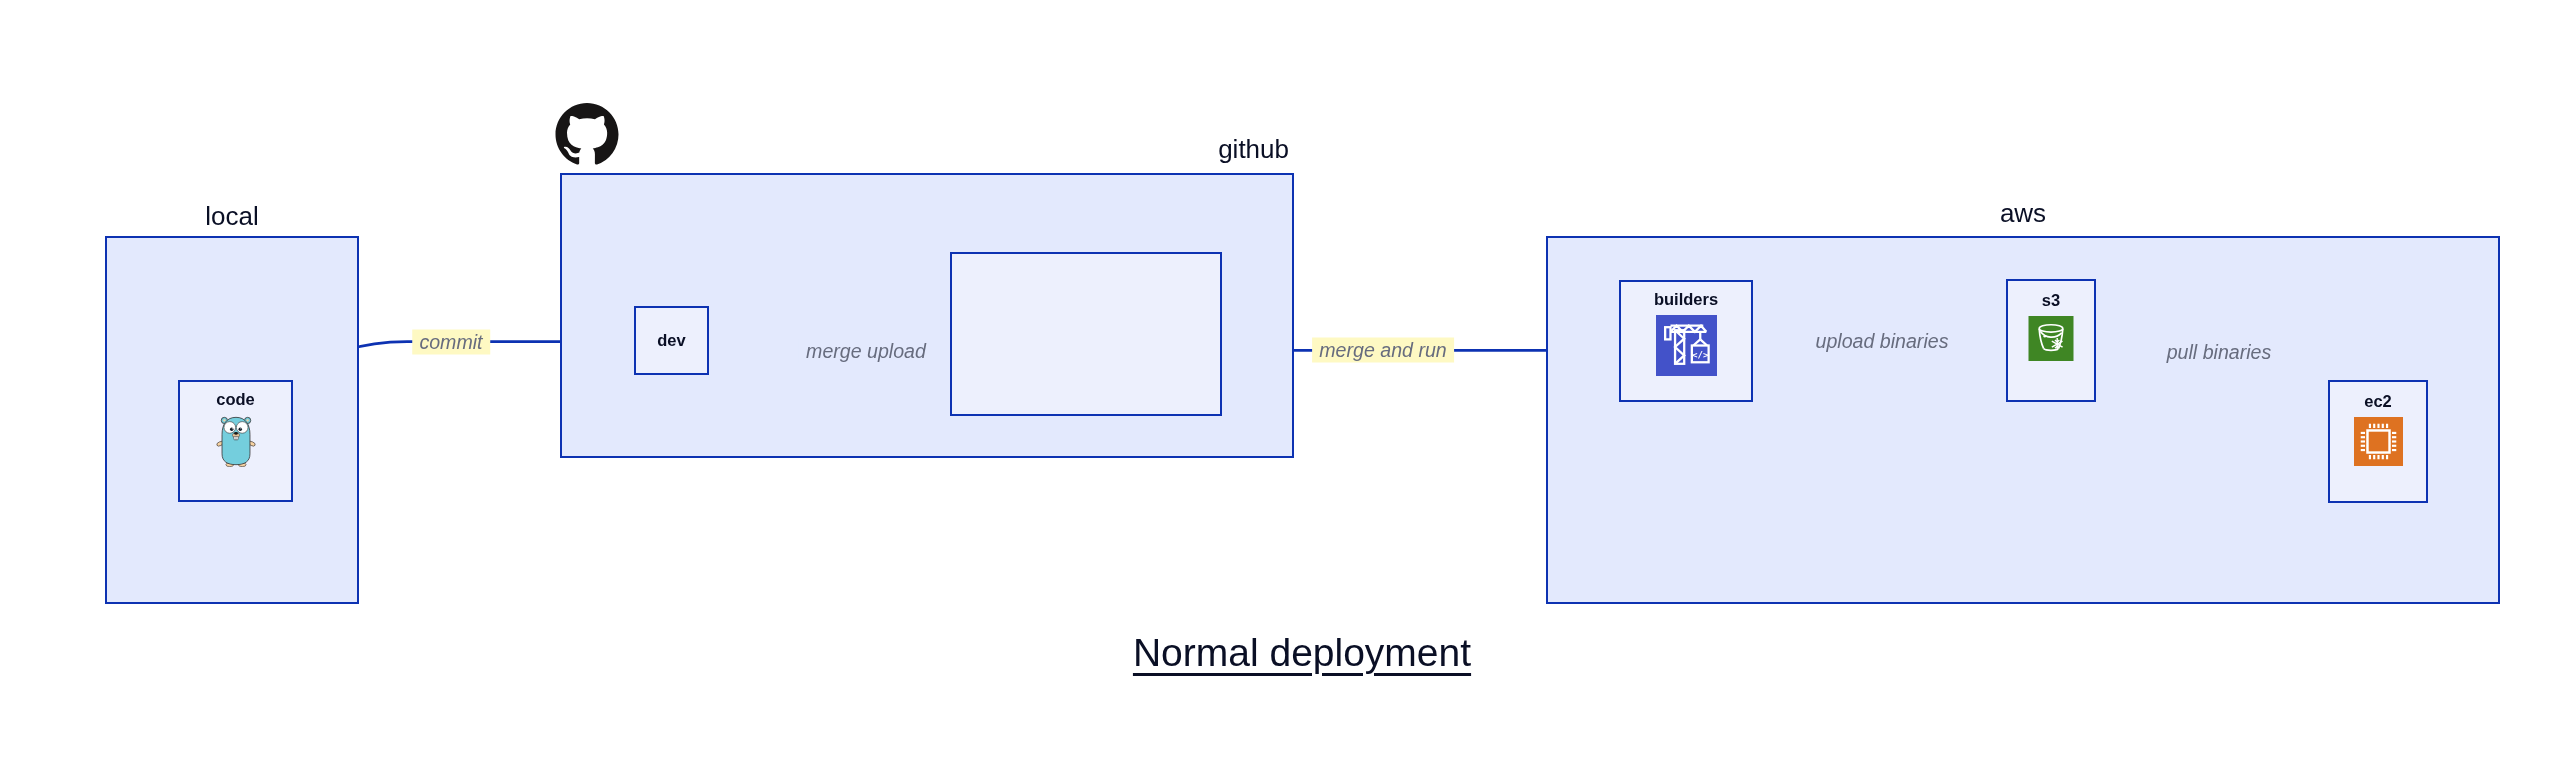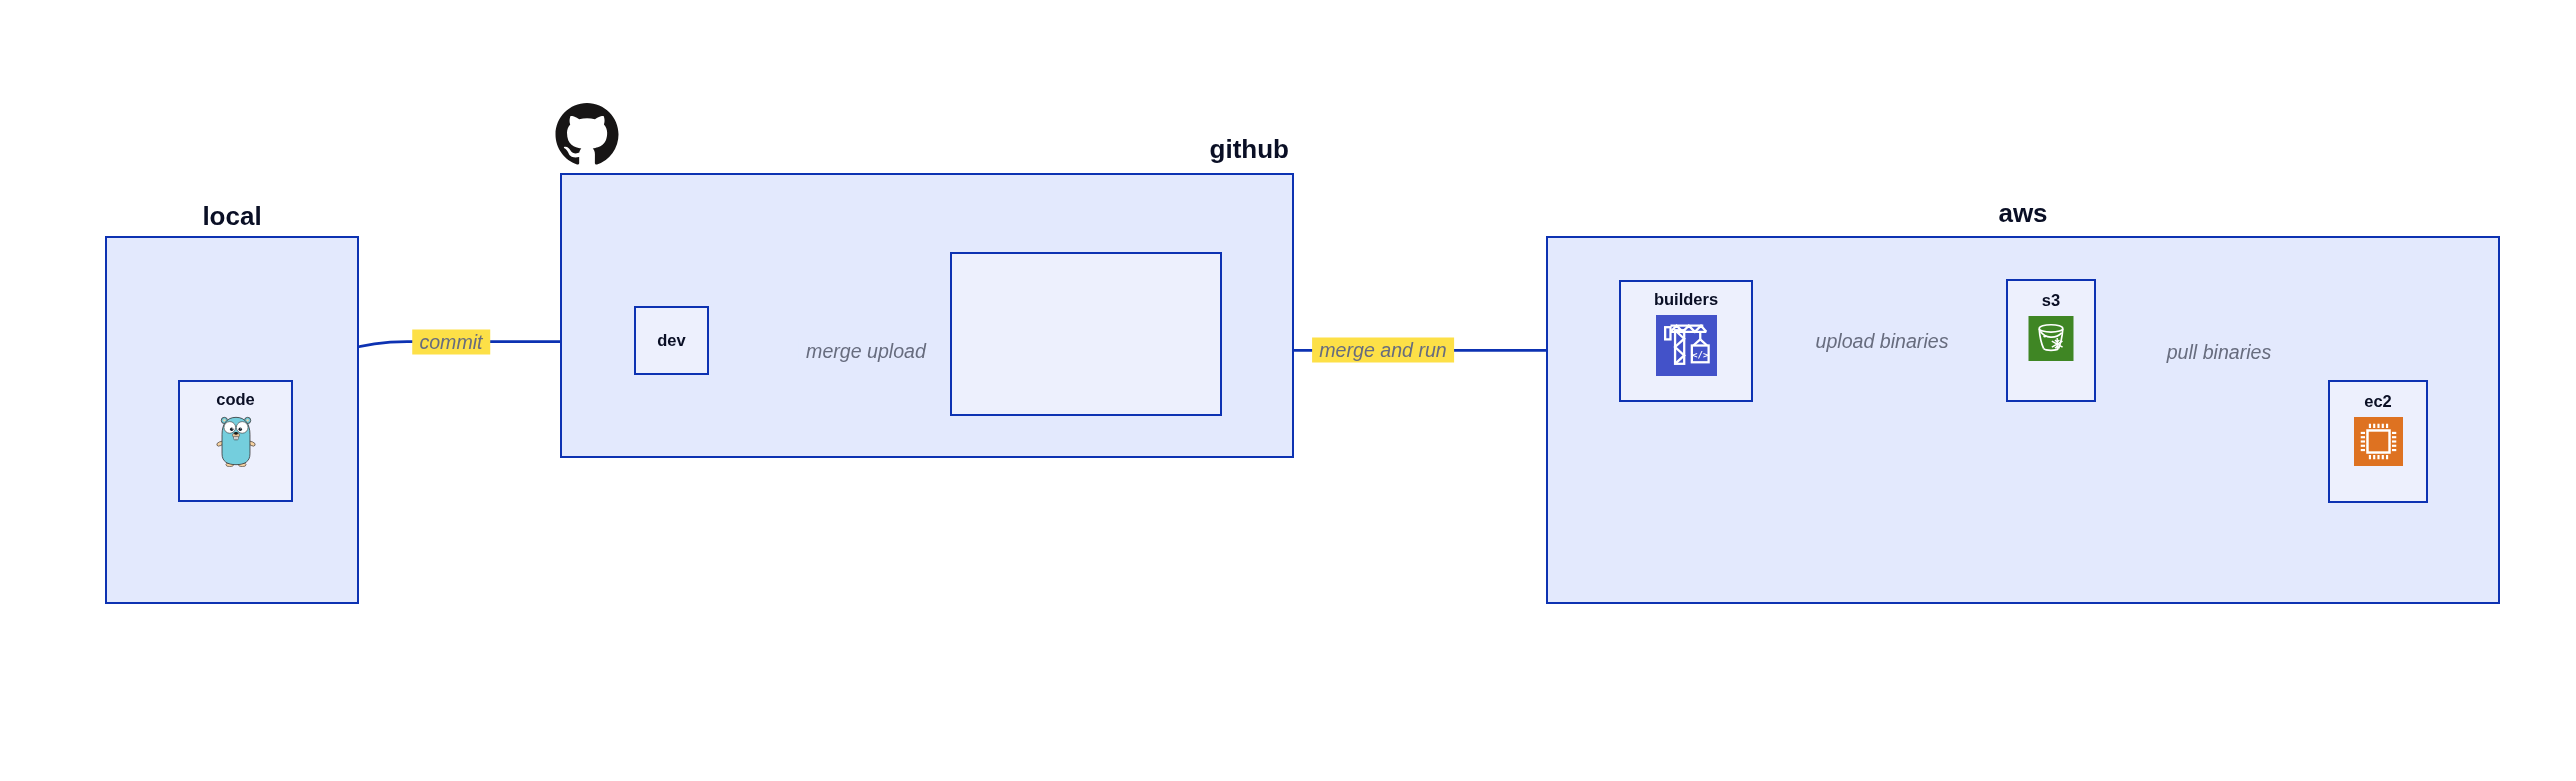--- a/index.html
+++ b/index.html
@@ -6,33 +6,33 @@
   #canvas{position:relative;width:2604px;height:781px;background:#ffffff;
           font-family:"Liberation Sans",sans-serif;overflow:hidden;}
 
   
   .box{position:absolute;box-sizing:border-box;border:2.6px solid #0D32B2;}
   .fill-l1{background:#E3E9FD;}
   .fill-l2{background:#EDF0FD;}
   .fill-l3{background:#F7F8FE;}
 
   .c-label{position:absolute;color:#0A0F25;font-size:26px;line-height:29px;
-           text-align:center;white-space:nowrap;font-weight:bold;}
+           text-align:center;white-space:nowrap;}
 
   
   .leaf{display:flex;flex-direction:column;align-items:center;padding-top:7.2px;gap:5.2px;}
   .leaf.centered{justify-content:center;padding-top:0;}
   .n-label{color:#0A0F25;font-size:16.5px;font-weight:bold;text-align:left;
            line-height:20.6px;white-space:nowrap;}
 
   
   #edge-svg{position:absolute;left:0;top:0;}
   .edge-label{position:absolute;transform:translate(-50%,-50%);font-style:italic;
               font-size:19.6px;color:#676C7E;padding:1px 7.2px;white-space:nowrap;}
-  .bg-white{background:#fde047;}
+  .bg-white{background:#fef9c3;}
   .bg-lav{background:#E3E9FD;}
 
   
   .icon{position:absolute;}
   .icon-tile{display:block;}
 
   
   #title{position:absolute;left:1302px;top:631px;transform:translateX(-50%);
          color:#0A0F25;font-size:39px;white-space:nowrap;
          text-decoration:underline;text-decoration-thickness:3.1px;text-underline-offset:7.2px;}
@@ -176,15 +176,16 @@
       </g>
     </svg>
   </div>
 
   <div class="edge-label bg-white" style="left:451px;top:342px">commit</div>
   <div class="edge-label bg-lav" style="left:866px;top:351px">merge upload</div>
   <div class="edge-label bg-white" style="left:1383px;top:350px">merge and run</div>
   <div class="edge-label bg-lav" style="left:1882px;top:341px">upload binaries</div>
   <div class="edge-label bg-lav" style="left:2219px;top:352px">pull binaries</div>
 
+  <div id="title">Normal deployment</div>
 
 </div>
 
 
 </body></html>

